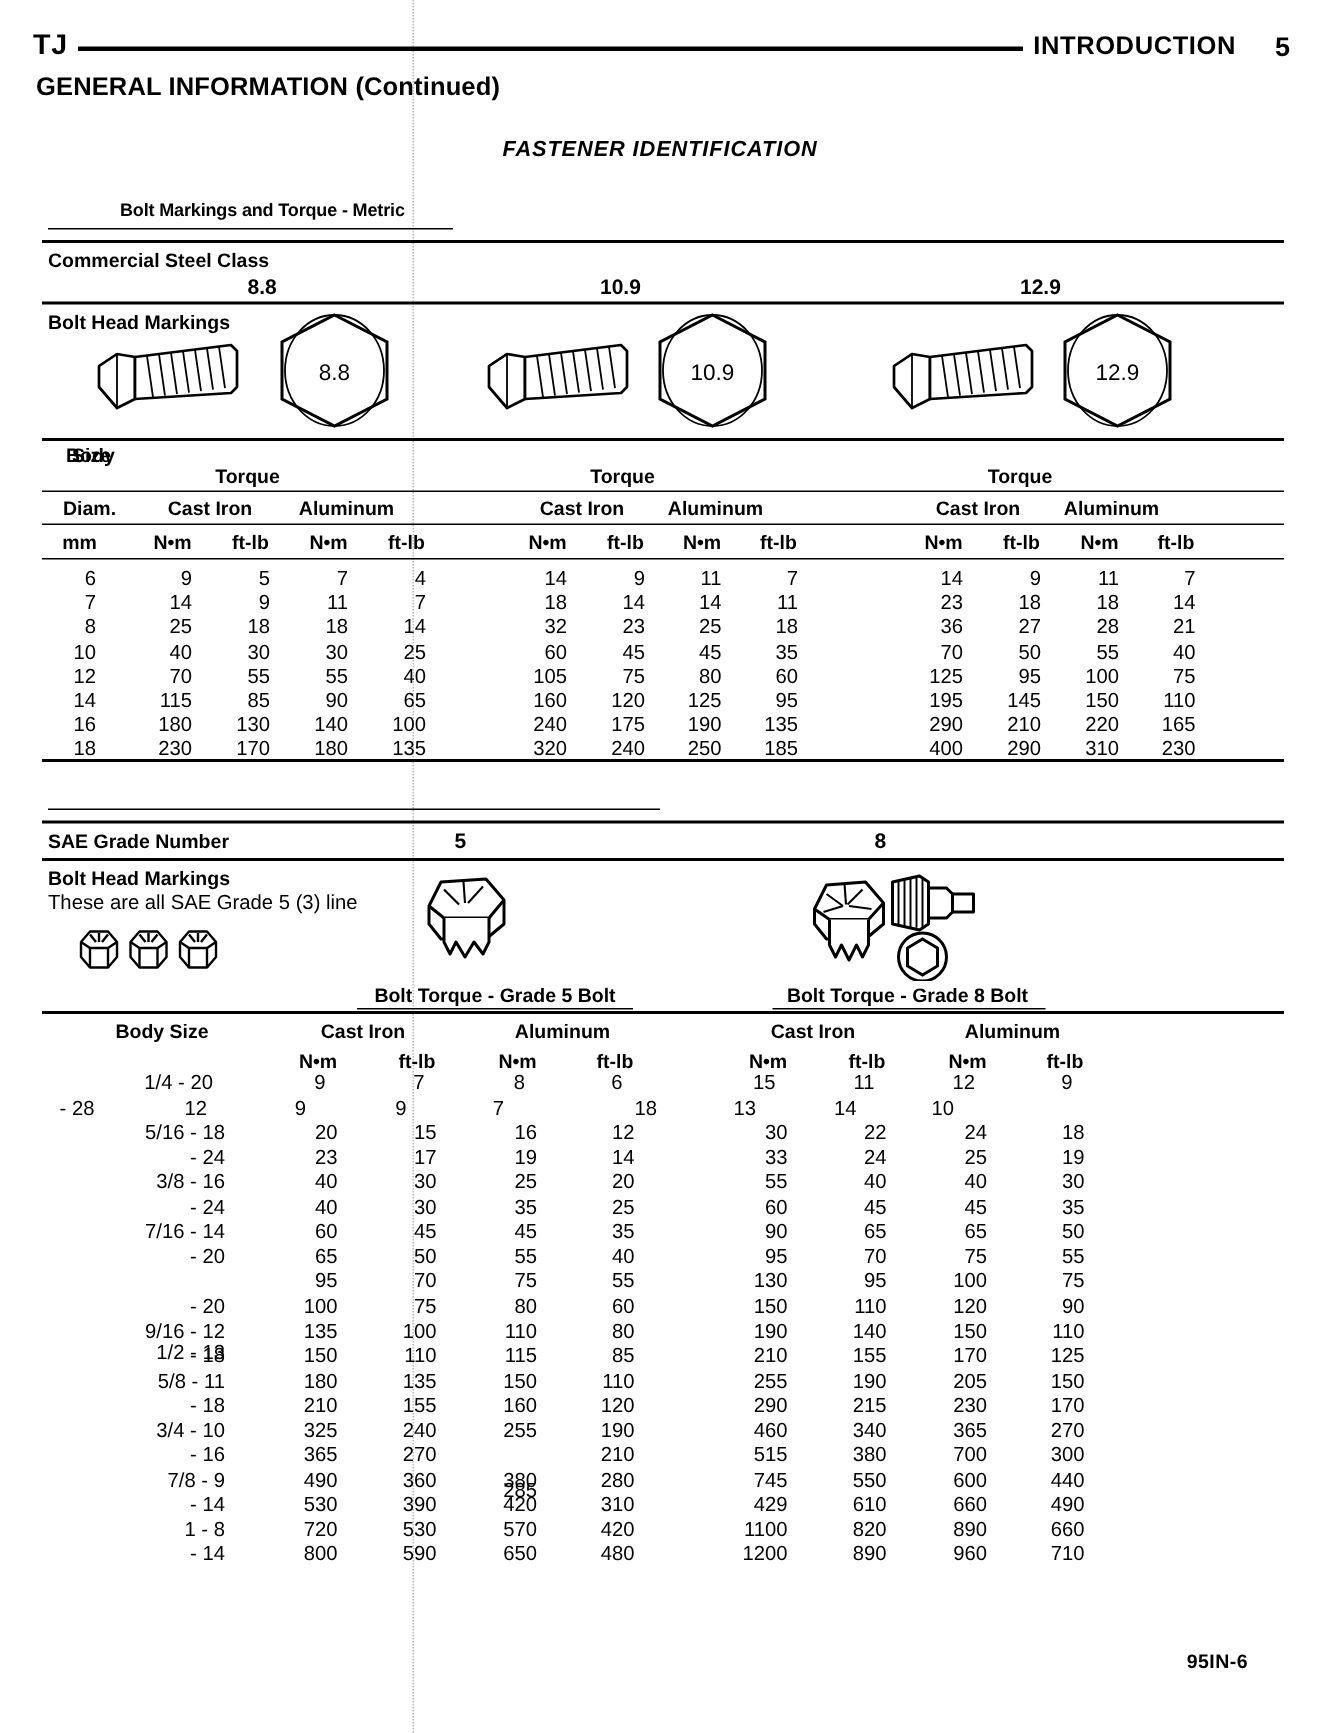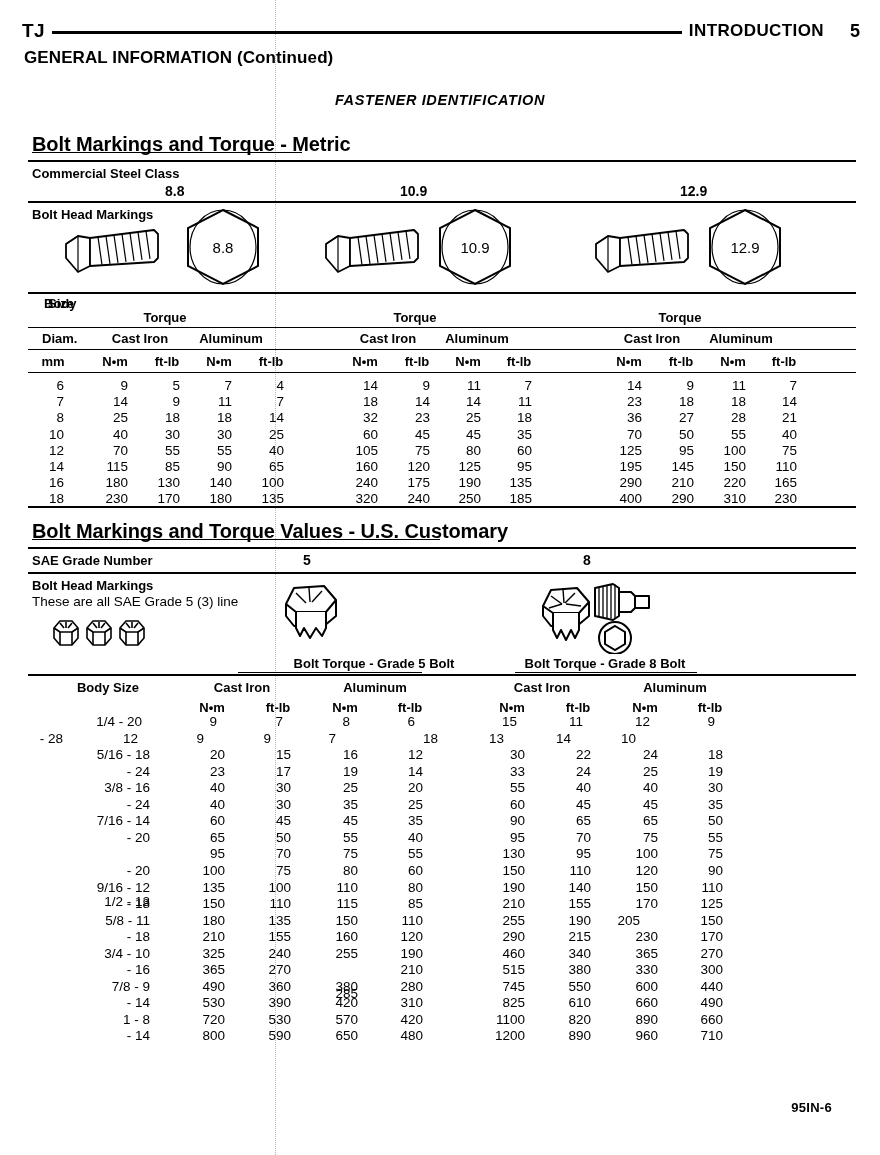--- a/index.html
+++ b/index.html
@@ -87,24 +87,25 @@
     text-align: center;
     font-size: 14.5px;
     font-weight: bold;
     font-style: italic;
     letter-spacing: 0.6px;
   }
 
   
   .sec-head {
     position: absolute;
-    font-size: 20px;
+    font-size: 12px;
     font-weight: bold;
     letter-spacing: -0.1px;
     white-space: nowrap;
+    margin-left: 48px;
   }
 
   .hrule {
     position: absolute;
     border-top: 2px solid #000;
     height: 0;
   }
   .hrule-thin {
     position: absolute;
     border-top: 1px solid #000;
@@ -415,21 +416,20 @@
         <span class="cell" style="right: 348px; top: 0px;">185</span>
         <span class="cell" style="right: 238px; top: 0px;">400</span>
         <span class="cell" style="right: 186px; top: 0px;">290</span>
         <span class="cell" style="right: 134px; top: 0px;">310</span>
         <span class="cell" style="right: 83px; top: 0px;">230</span>
       </div>
     </div>
 
   <div class="hrule" style="left:28px; top:506px; width:828px;"></div>
 
-  <div class="sec-head" style="left:32px; top:520px;">Bolt Markings and Torque Values - U.S. Customary</div>
   <div class="hrule-thin" style="left:32px; top:539px; width:408px;"></div>
   <div class="hrule" style="left:28px; top:547px; width:828px;"></div>
 
   <div class="t label-lg" style="left:32px; top:553px;">SAE Grade Number</div>
   <div class="t b" style="left:303px; top:552px; font-size:14px;">5</div>
   <div class="t b" style="left:583px; top:552px; font-size:14px;">8</div>
 
   <div class="hrule" style="left:28px; top:572px; width:828px;"></div>
 
   <div class="t label-lg" style="left:32px; top:578px;">Bolt Head Markings</div>
@@ -510,21 +510,21 @@
         <path d="M76 2.8 L76 36.5"></path>
           <path d="M80 2.6 L80 36.8"></path>
       </g>
       <g fill="#fff" stroke="#000" stroke-width="2">
         <circle cx="80" cy="56" r="16"></circle>
         <polygon points="80,44 90,50 90,62 80,68 70,62 70,50"></polygon>
       </g>
     </svg>
   </div>
 
-  <div class="t b c" style="left:330px; top:656px; font-size:13px;margin-left:44px;">Bolt Torque - Grade 5 Bolt</div>
+  <div class="t b c" style="left:330px; top:656px; font-size:13px;">Bolt Torque - Grade 5 Bolt</div>
   <div class="hrule-thin" style="left:238px; top:672px; width:184px;"></div>
   <div class="t b c" style="left:605px; top:656px; font-size:13px;">Bolt Torque - Grade 8 Bolt</div>
   <div class="hrule-thin" style="left:515px; top:672px; width:182px;"></div>
 
   <div class="hrule" style="left:28px; top:674px; width:828px;"></div>
 
   <div class="t b c" style="left:108px; top:680px; font-size:13px;">Body Size</div>
   <div class="t b c" style="left:242px; top:680px; font-size:13px;">Cast Iron</div>
   <div class="t b c" style="left:375px; top:680px; font-size:13px;">Aluminum</div>
   <div class="t b c" style="left:542px; top:680px; font-size:13px;">Cast Iron</div>
@@ -673,21 +673,21 @@
         <span class="cell" style="right: 157px; top: 0px;">125</span>
       </div>
       <div style="position: absolute; left: 0px; top: 198.6px; width: 880px; height: 16.55px;">
         <span class="cell" style="right: 730px; top: 0px;">5/8 - 11</span>
         <span class="cell" style="right: 655px; top: 0px;">180</span>
         <span class="cell" style="right: 589px; top: 0px;">135</span>
         <span class="cell" style="right: 522px; top: 0px;">150</span>
         <span class="cell" style="right: 457px; top: 0px;">110</span>
         <span class="cell" style="right: 355px; top: 0px;">255</span>
         <span class="cell" style="right: 289px; top: 0px;">190</span>
-        <span class="cell" style="right: 240px; top: 0px;">205</span>
+        <span class="cell" style="right: 222px; top: 0px;">205</span>
         <span class="cell" style="right: 157px; top: 0px;">150</span>
       </div>
       <div style="position: absolute; left: 0px; top: 215.15px; width: 880px; height: 16.55px;">
         <span class="cell" style="right: 730px; top: 0px;">- 18</span>
         <span class="cell" style="right: 655px; top: 0px;">210</span>
         <span class="cell" style="right: 589px; top: 0px;">155</span>
         <span class="cell" style="right: 522px; top: 0px;">160</span>
         <span class="cell" style="right: 457px; top: 0px;">120</span>
         <span class="cell" style="right: 355px; top: 0px;">290</span>
         <span class="cell" style="right: 289px; top: 0px;">215</span>
@@ -706,41 +706,41 @@
         <span class="cell" style="right: 157px; top: 0px;">270</span>
       </div>
       <div style="position: absolute; left: 0px; top: 248.25px; width: 880px; height: 16.55px;">
         <span class="cell" style="right: 730px; top: 0px;">- 16</span>
         <span class="cell" style="right: 655px; top: 0px;">365</span>
         <span class="cell" style="right: 589px; top: 0px;">270</span>
         <span class="cell" style="right: 522px; top: 0px; margin-top: 24px;">285</span>
         <span class="cell" style="right: 457px; top: 0px;">210</span>
         <span class="cell" style="right: 355px; top: 0px;">515</span>
         <span class="cell" style="right: 289px; top: 0px;">380</span>
-        <span class="cell" style="right: 222px; top: 0px;">330</span>
+        <span class="cell" style="right: 222px; top: 0px;">700</span>
         <span class="cell" style="right: 157px; top: 0px;">300</span>
       </div>
       <div style="position: absolute; left: 0px; top: 264.8px; width: 880px; height: 16.55px;">
         <span class="cell" style="right: 730px; top: 0px;">7/8 - 9</span>
         <span class="cell" style="right: 655px; top: 0px;">490</span>
         <span class="cell" style="right: 589px; top: 0px;">360</span>
         <span class="cell" style="right: 522px; top: 0px;">380</span>
         <span class="cell" style="right: 457px; top: 0px;">280</span>
         <span class="cell" style="right: 355px; top: 0px;">745</span>
         <span class="cell" style="right: 289px; top: 0px;">550</span>
         <span class="cell" style="right: 222px; top: 0px;">600</span>
         <span class="cell" style="right: 157px; top: 0px;">440</span>
       </div>
       <div style="position: absolute; left: 0px; top: 281.35px; width: 880px; height: 16.55px;">
         <span class="cell" style="right: 730px; top: 0px;">- 14</span>
         <span class="cell" style="right: 655px; top: 0px;">530</span>
         <span class="cell" style="right: 589px; top: 0px;">390</span>
         <span class="cell" style="right: 522px; top: 0px;">420</span>
         <span class="cell" style="right: 457px; top: 0px;">310</span>
-        <span class="cell" style="right: 355px; top: 0px;">825</span>
+        <span class="cell" style="right: 355px; top: 0px;">429</span>
         <span class="cell" style="right: 289px; top: 0px;">610</span>
         <span class="cell" style="right: 222px; top: 0px;">660</span>
         <span class="cell" style="right: 157px; top: 0px;">490</span>
       </div>
       <div style="position: absolute; left: 0px; top: 297.9px; width: 880px; height: 16.55px;">
         <span class="cell" style="right: 730px; top: 0px;">1 - 8</span>
         <span class="cell" style="right: 655px; top: 0px;">720</span>
         <span class="cell" style="right: 589px; top: 0px;">530</span>
         <span class="cell" style="right: 522px; top: 0px;">570</span>
         <span class="cell" style="right: 457px; top: 0px;">420</span>

